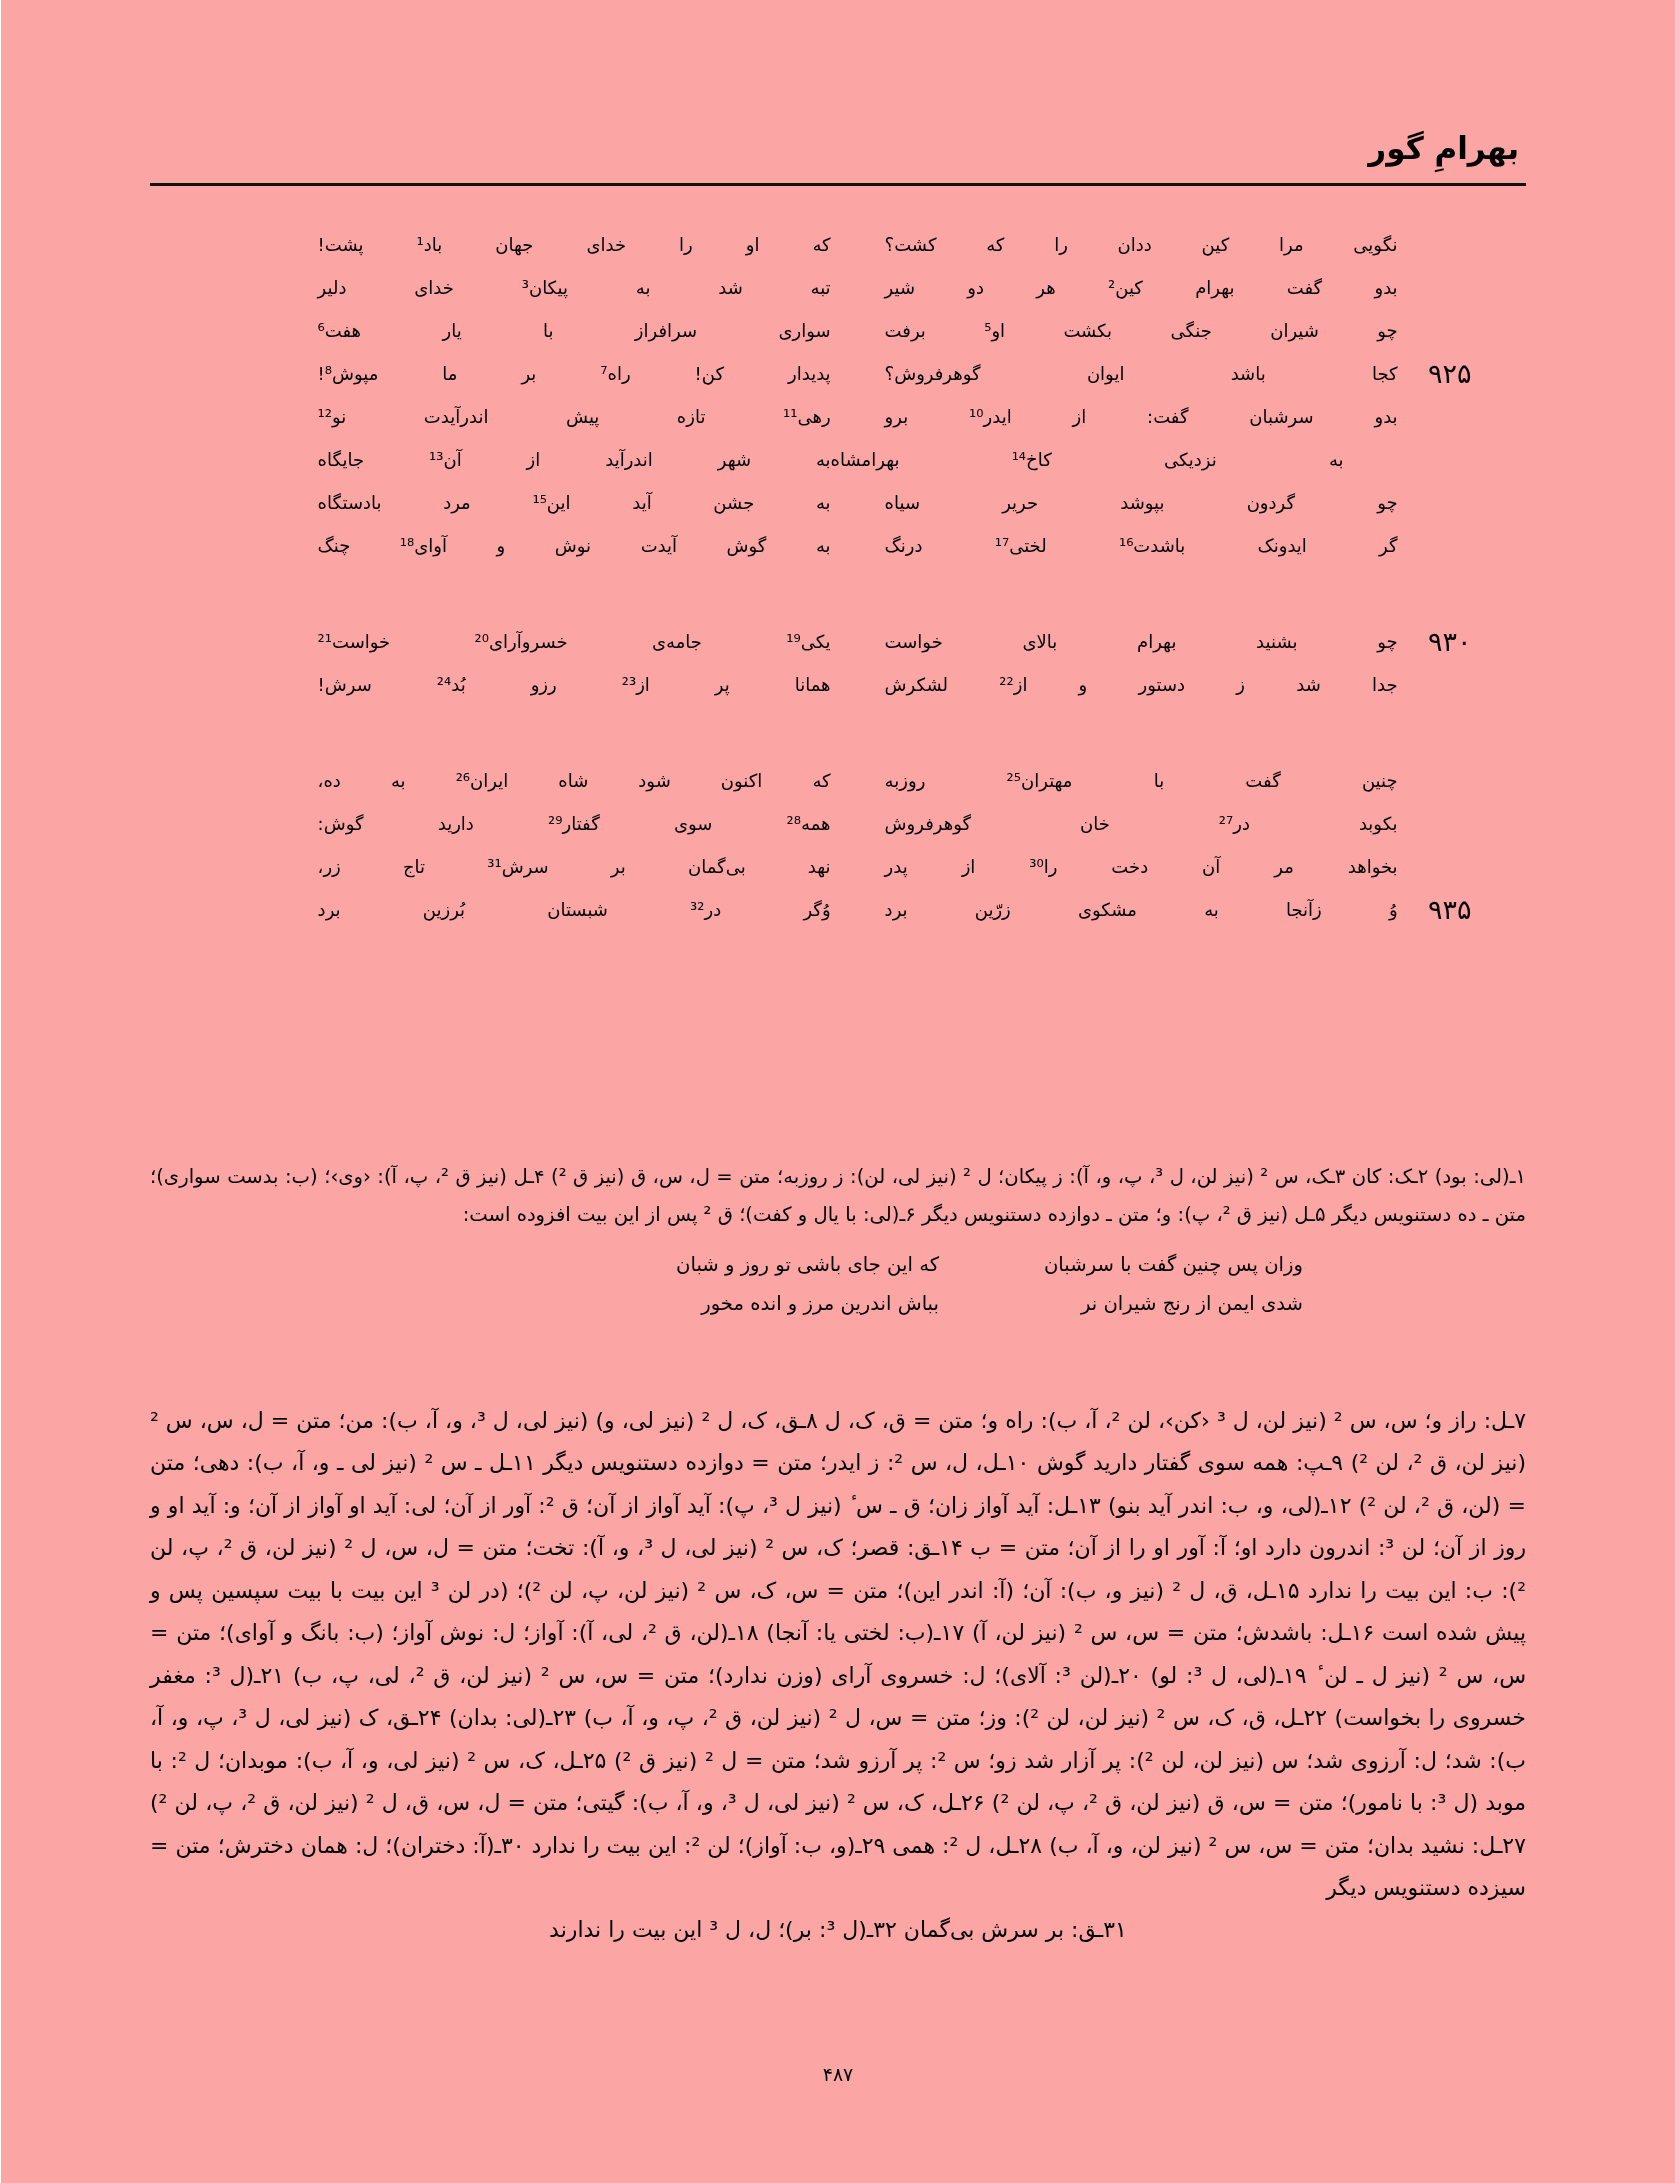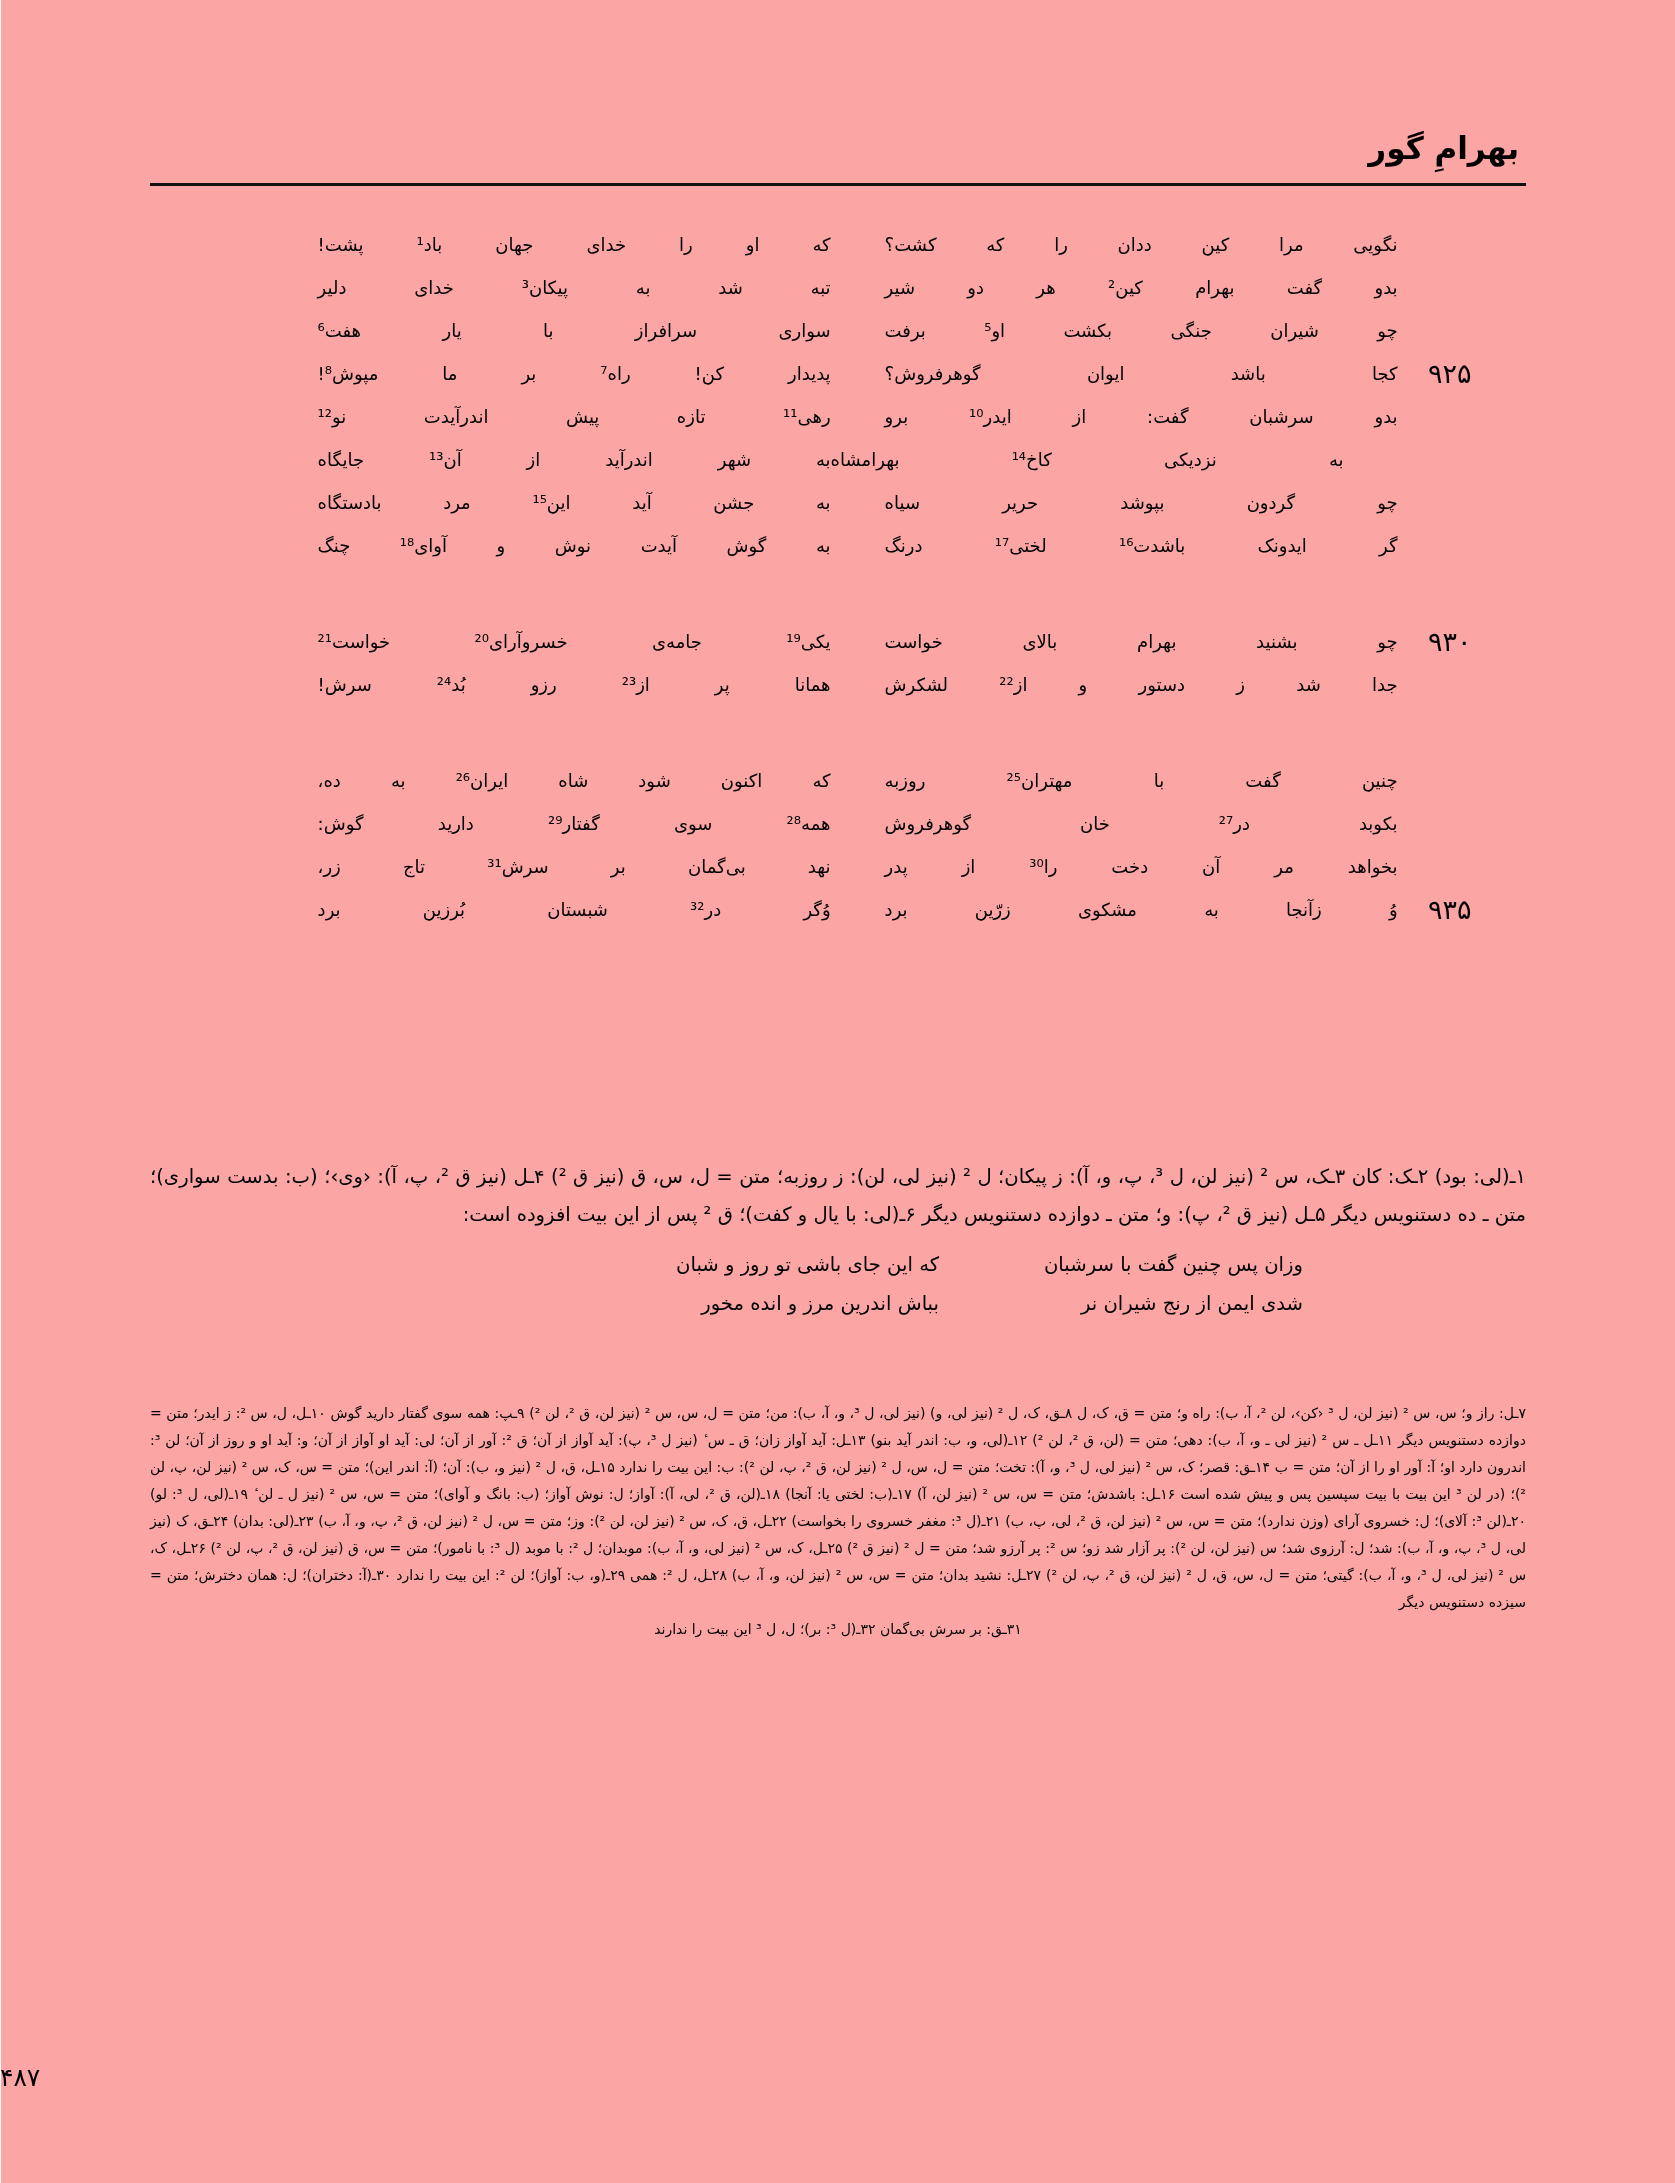--- a/index.html
+++ b/index.html
@@ -114,34 +114,34 @@
   .inset-mesra{
     width:317px;
     white-space:nowrap;
   }
   .inset-mesra.second{ margin-right:47px; }
 
   .apparatus2{
     position:absolute;
     right:150px; left:150px;
     top:1400px;
-    font-size:14px;
+    font-size:22px;
     line-height:1.93;
     text-align:justify;
     text-align-last:right;
   }
   .last-line{ text-align-last:center; }
 
   
   .folio{
     position:absolute;
     left:0; right:0;
     top:2063px;
-    text-align:left;
-    font-size:25px;
+    text-align:center;
+    font-size:19px;
     letter-spacing:1.4px;
   }
 </style>
 </head>
 <body>
 
 <div class="page">
 
   <div class="runhead">
     <div class="runhead-title">بهرامِ گور</div>

